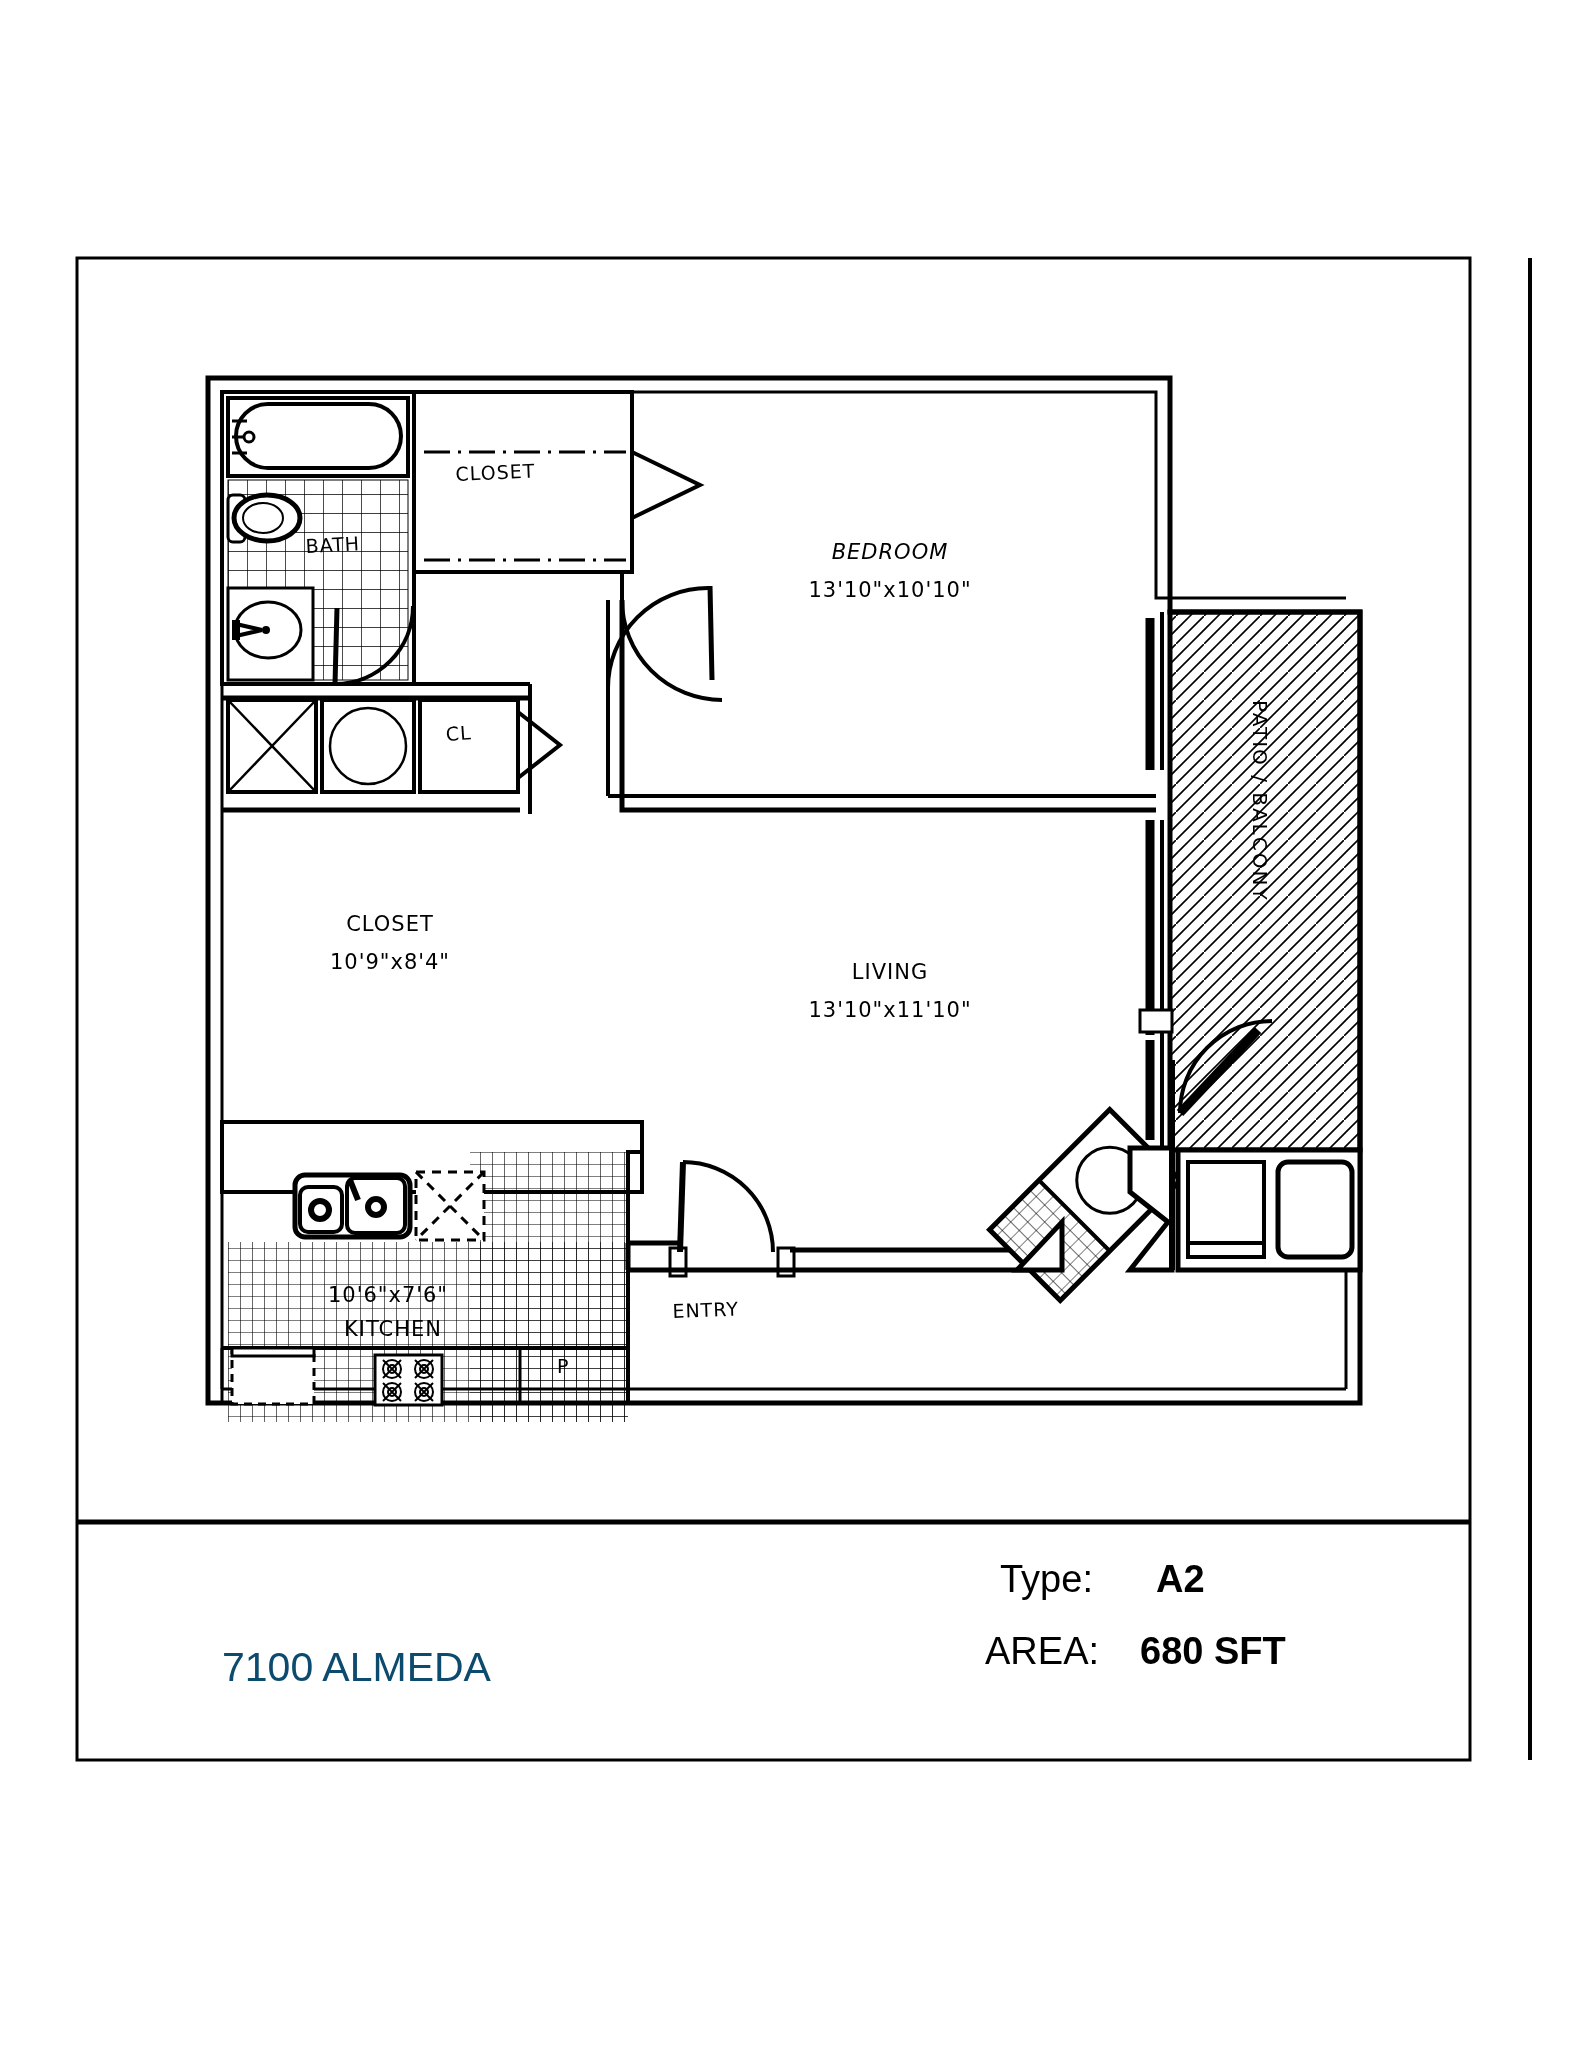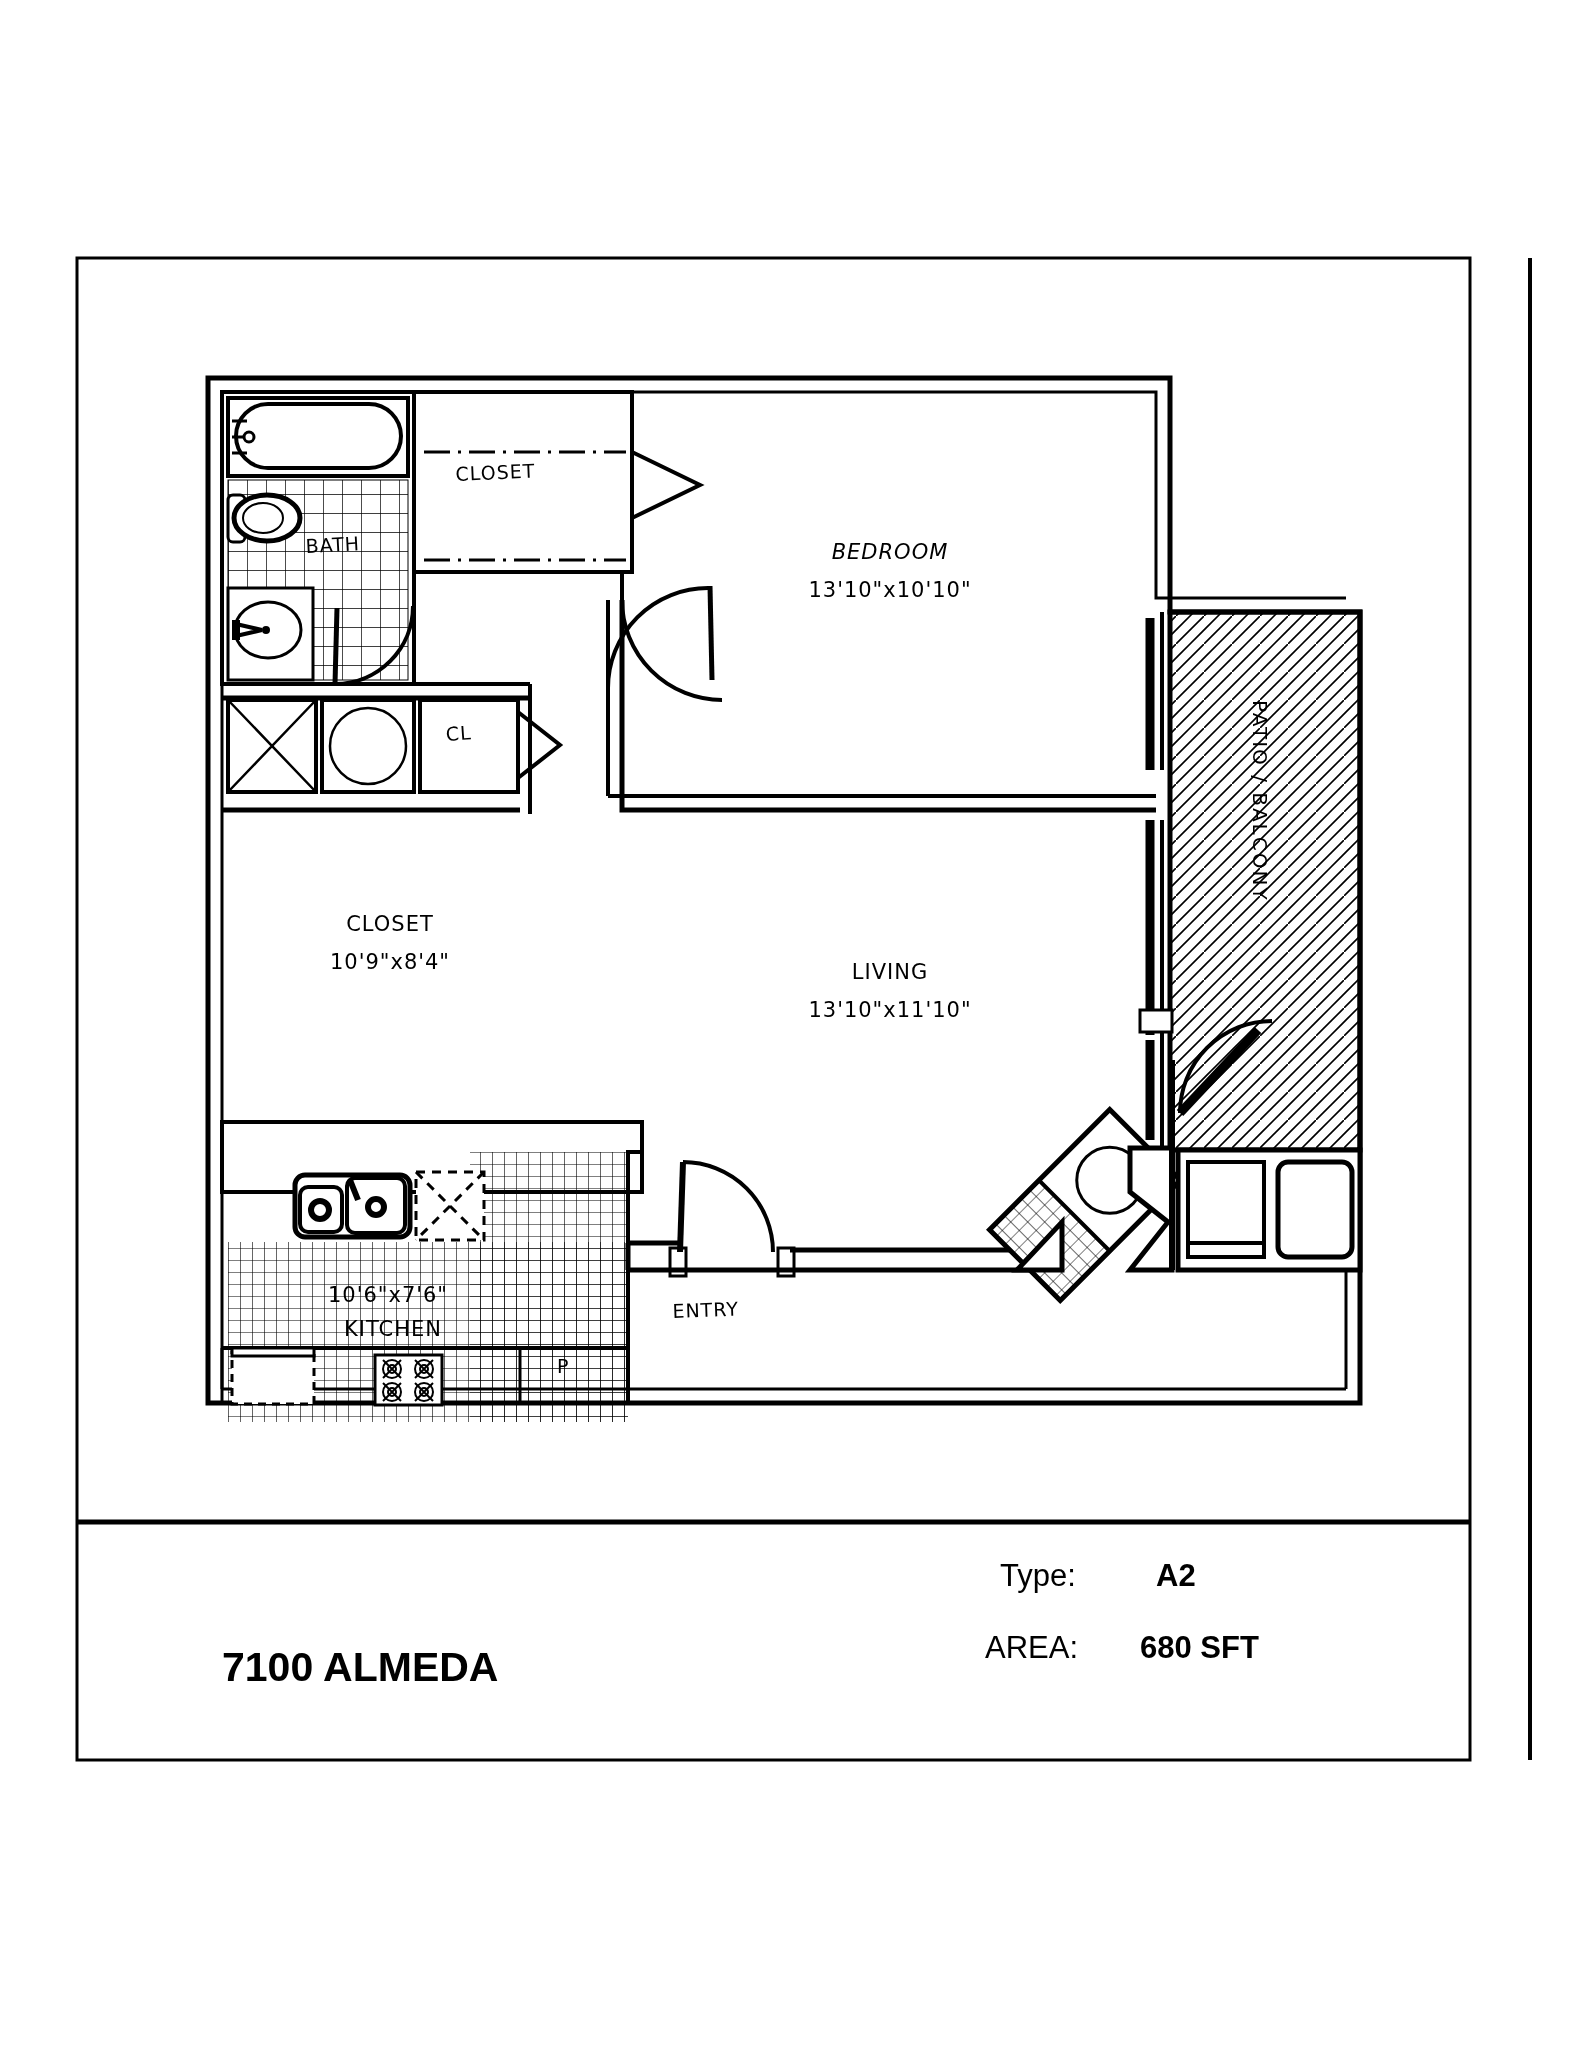--- a/index.html
+++ b/index.html
@@ -39,29 +39,29 @@
     text-align: center;
   }
   .roomdim {
     font-size: 21px;
     text-align: center;
   }
   .smalllbl { font-size: 19px; }
   .title-main {
     position: absolute;
     font-family: "Liberation Sans", sans-serif;
-    font-weight: bold;
+    font-weight: normal;
     font-size: 41px;
-    color: #000000;
+    color: #0c4a6e;
     white-space: nowrap;
   }
   .title-meta {
     position: absolute;
     font-family: "Liberation Sans", sans-serif;
-    font-size: 31px;
+    font-size: 38px;
     color: #000;
     white-space: nowrap;
   }
   .vert {
     position: absolute;
     font-size: 20px;
     font-family: "DejaVu Sans", sans-serif;
     letter-spacing: 2px;
     color: #000;
     white-space: nowrap;

